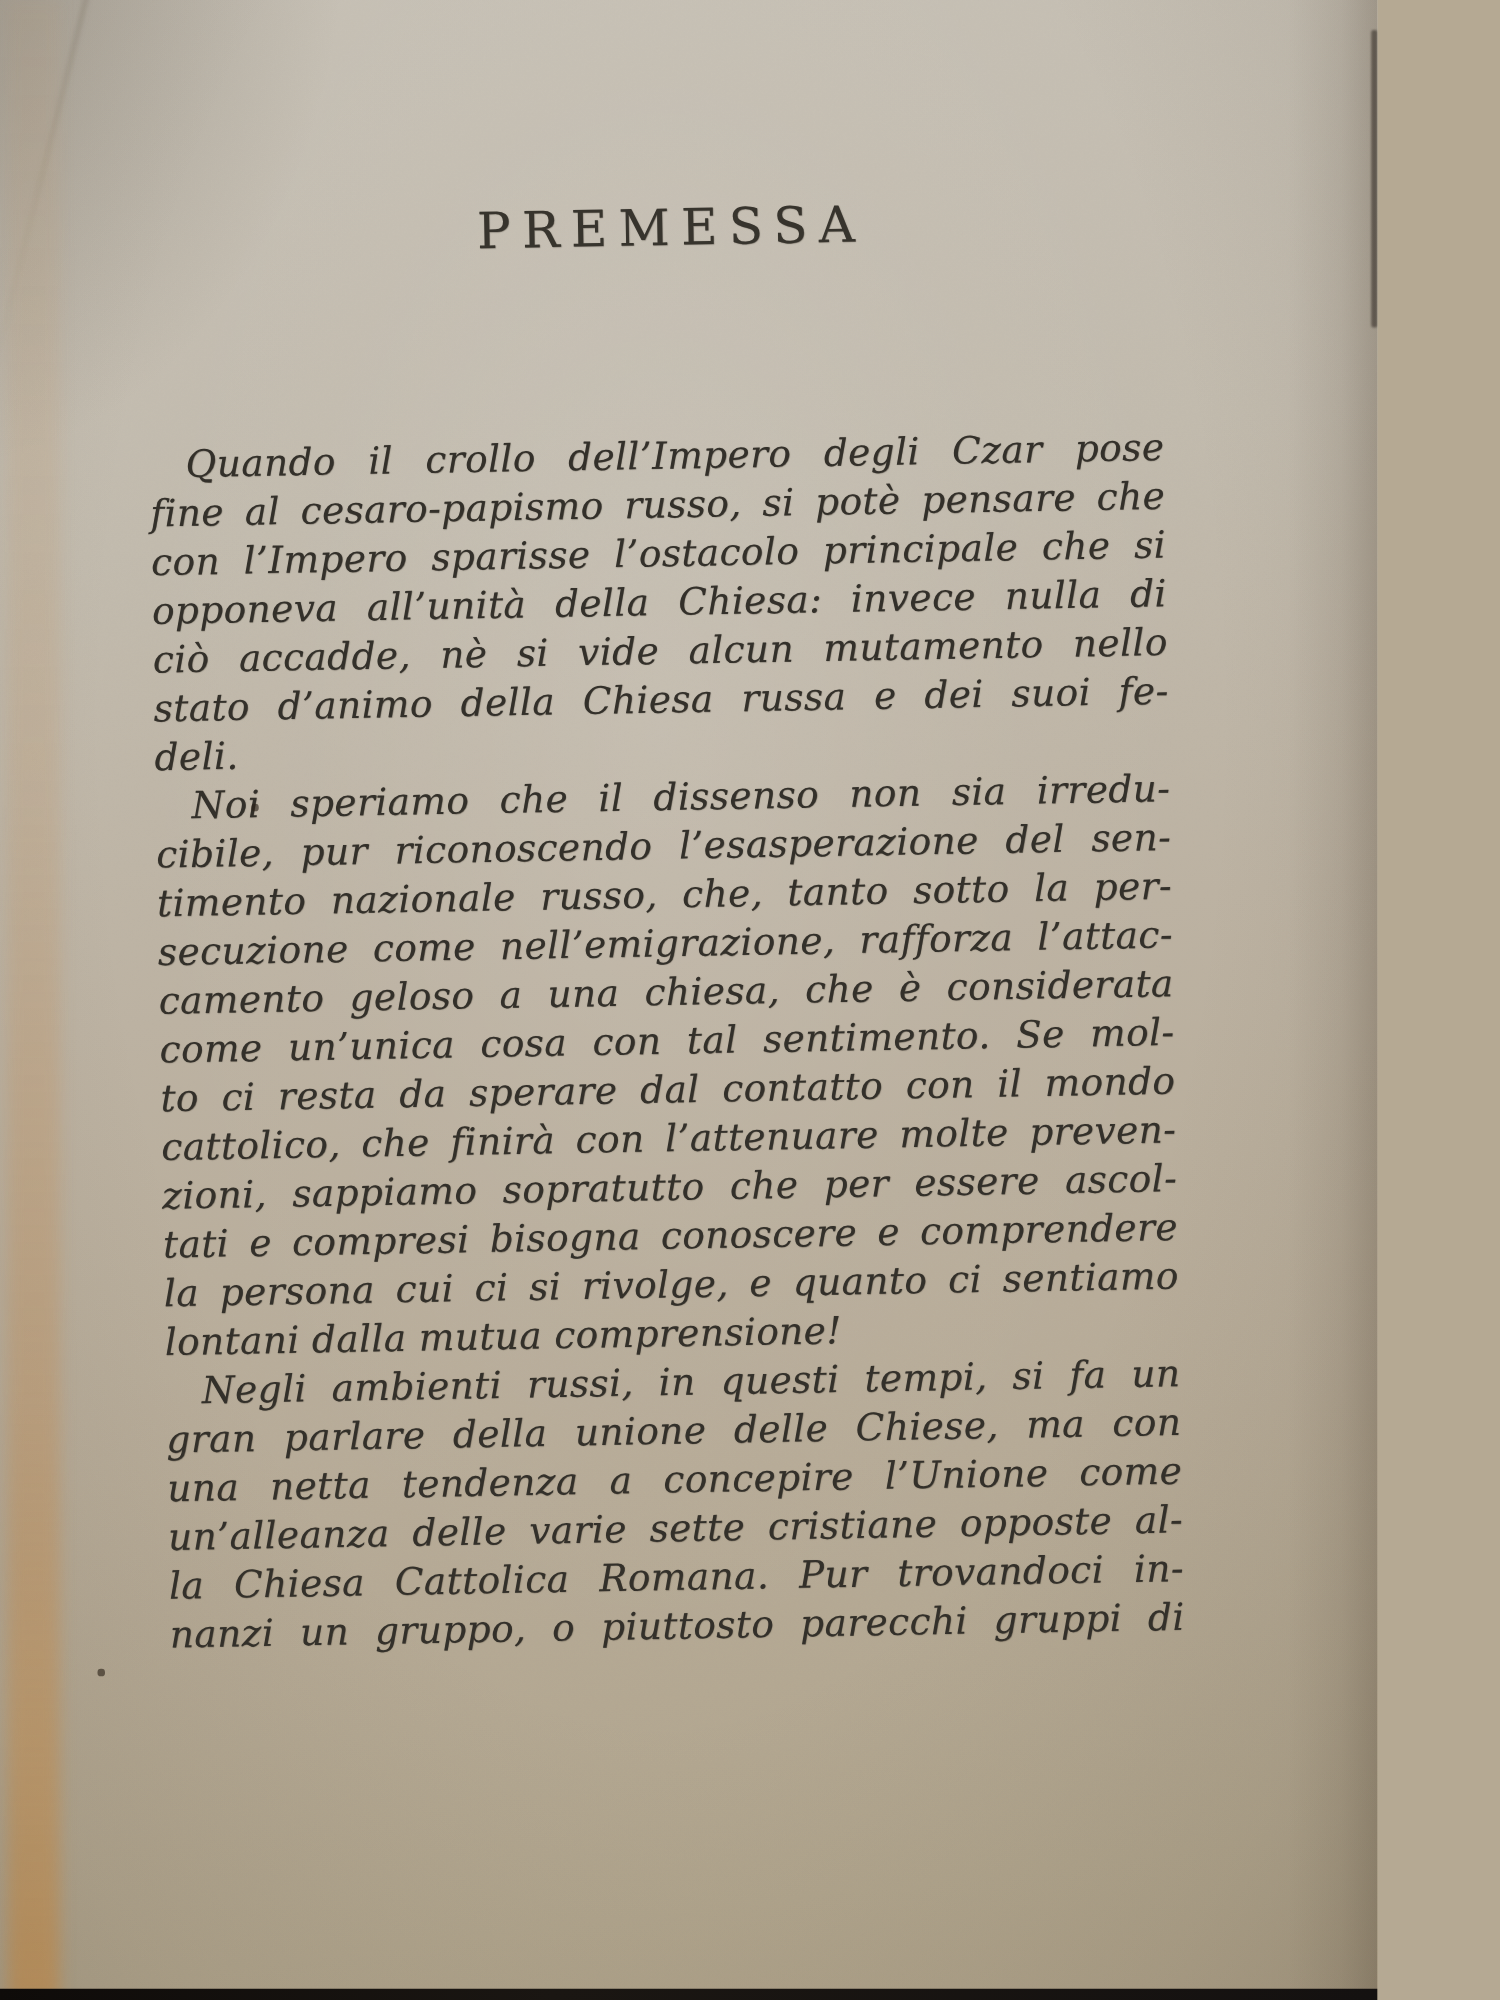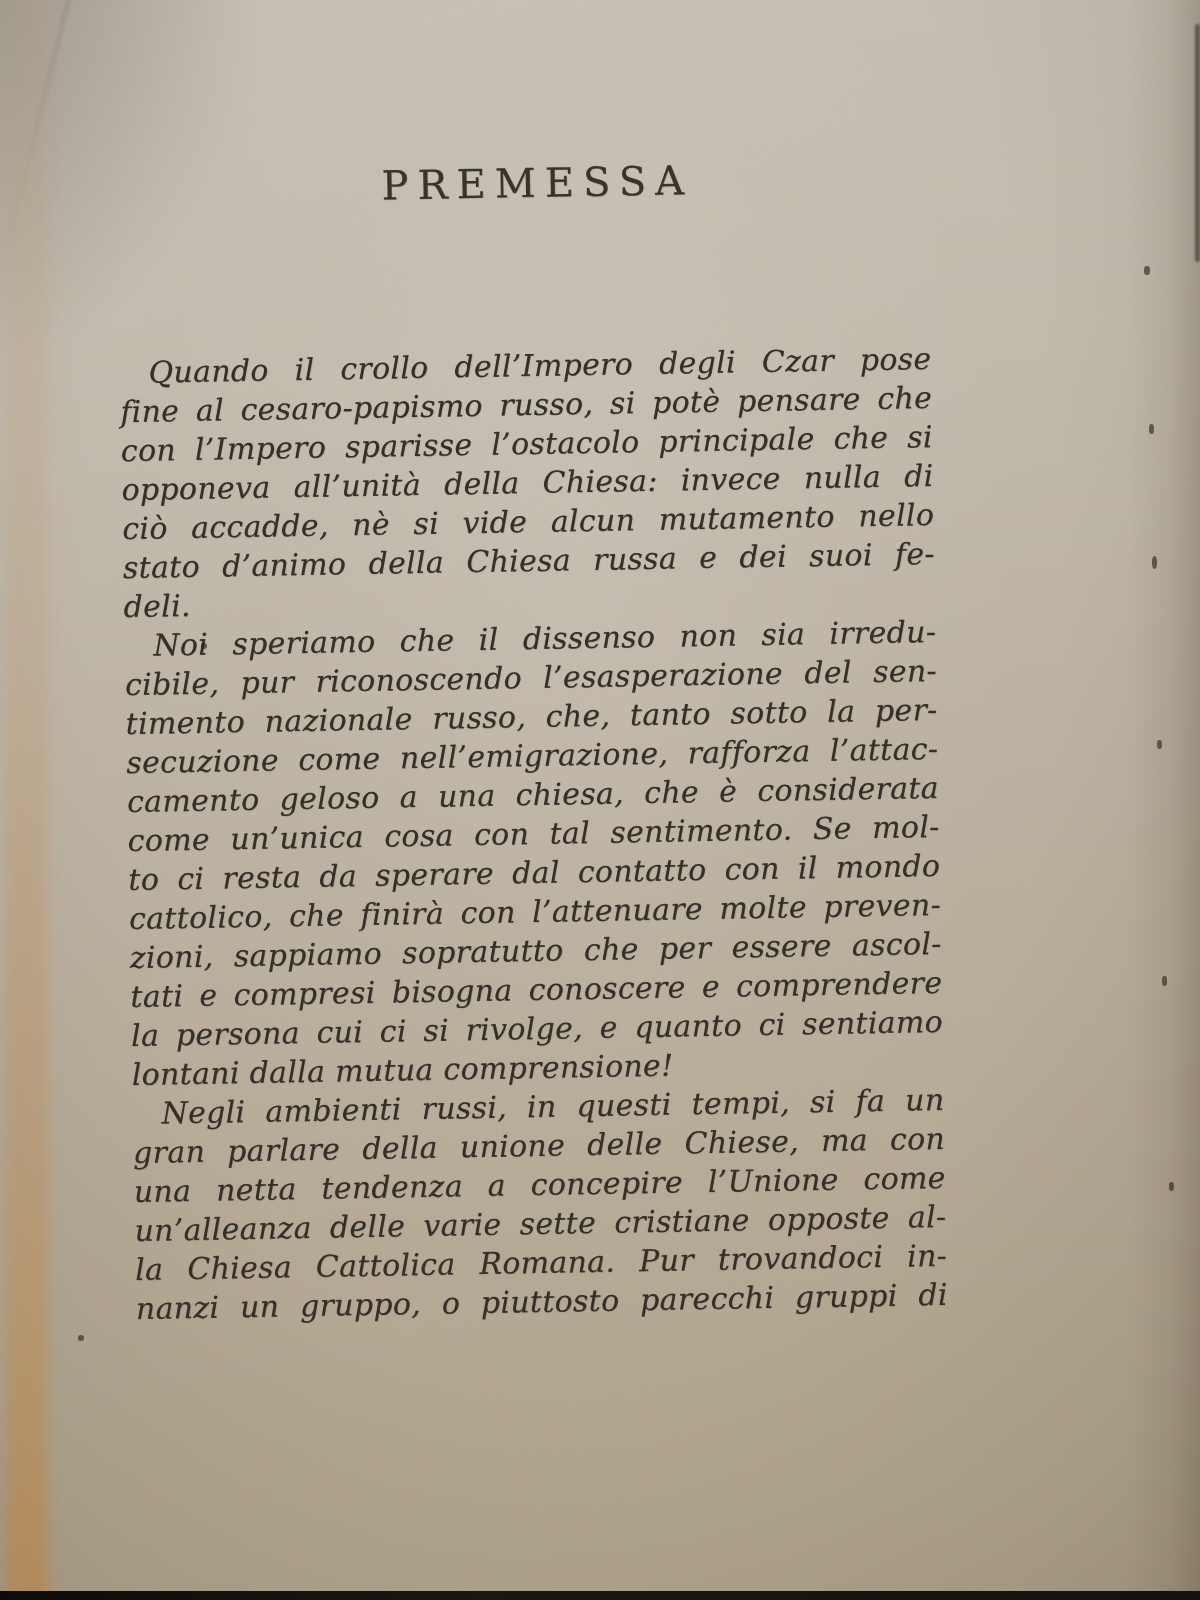--- a/index.html
+++ b/index.html
@@ -4,21 +4,21 @@
 <style>
   html, body { margin: 0; padding: 0; }
   body {
     width: 1200px; height: 1600px;
     overflow: hidden;
     font-family: "DejaVu Serif", serif;
     background: #b5a993;
   }
   .photo {
     position: relative;
-    width: 1200px; height: 1600px;
+    width: 1102px; height: 1600px;
     overflow: hidden;
     background:
       linear-gradient(173deg,
         #c8c2b7 0%,
         #c3bcaf 26%,
         #bdb3a3 48%,
         #b7ab97 72%,
         #b1a58d 92%,
         #ae a188 100%);
     background: linear-gradient(173deg,

